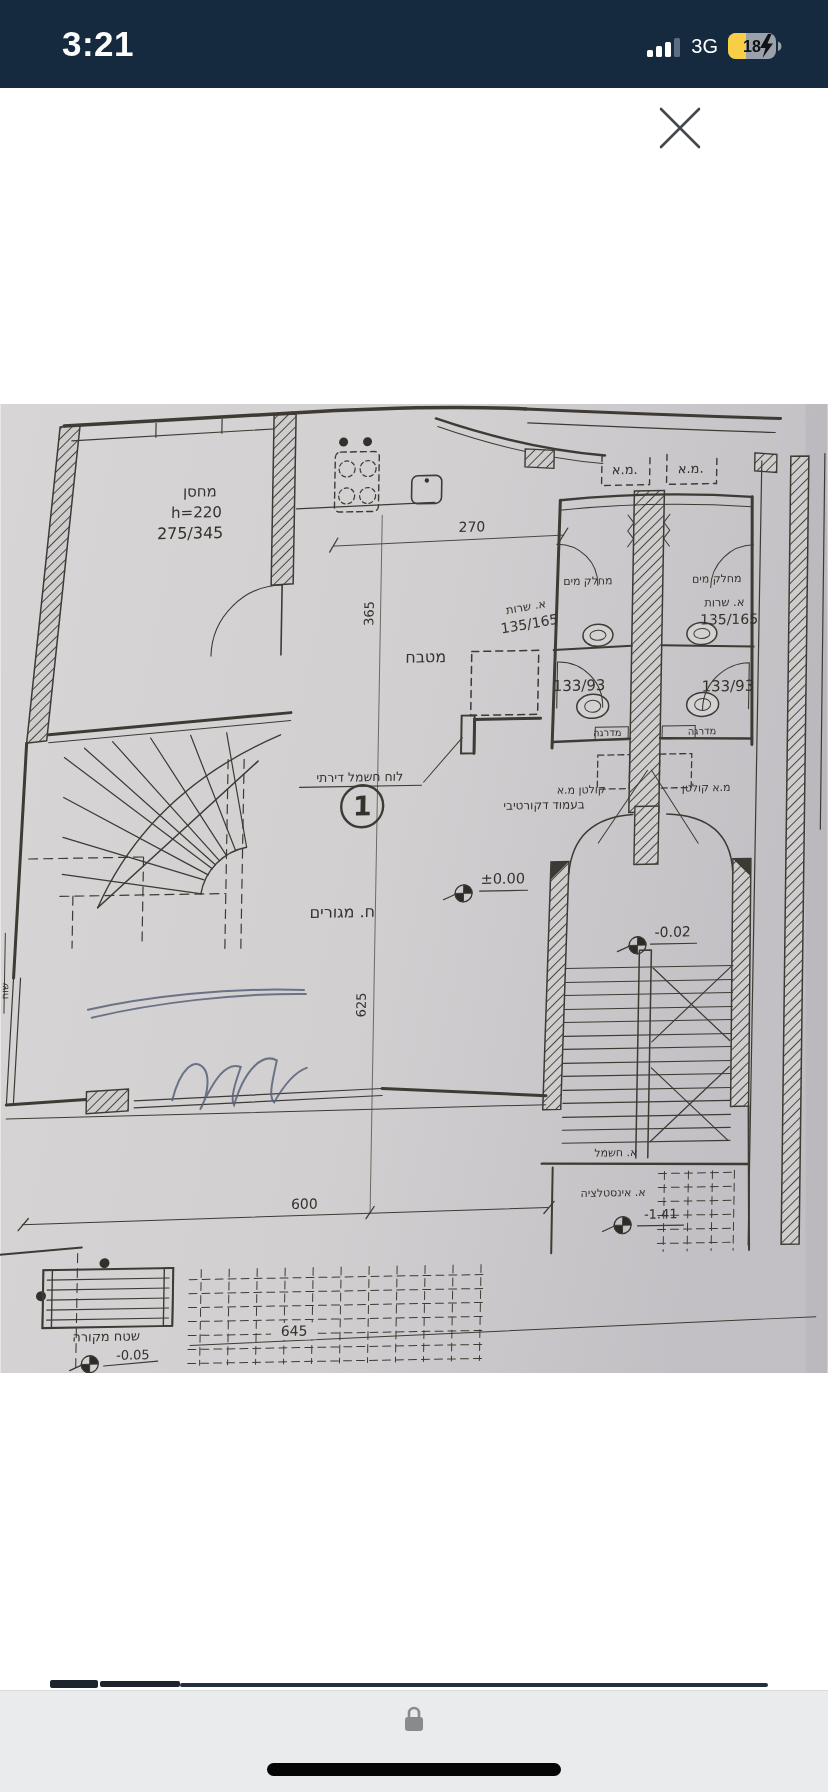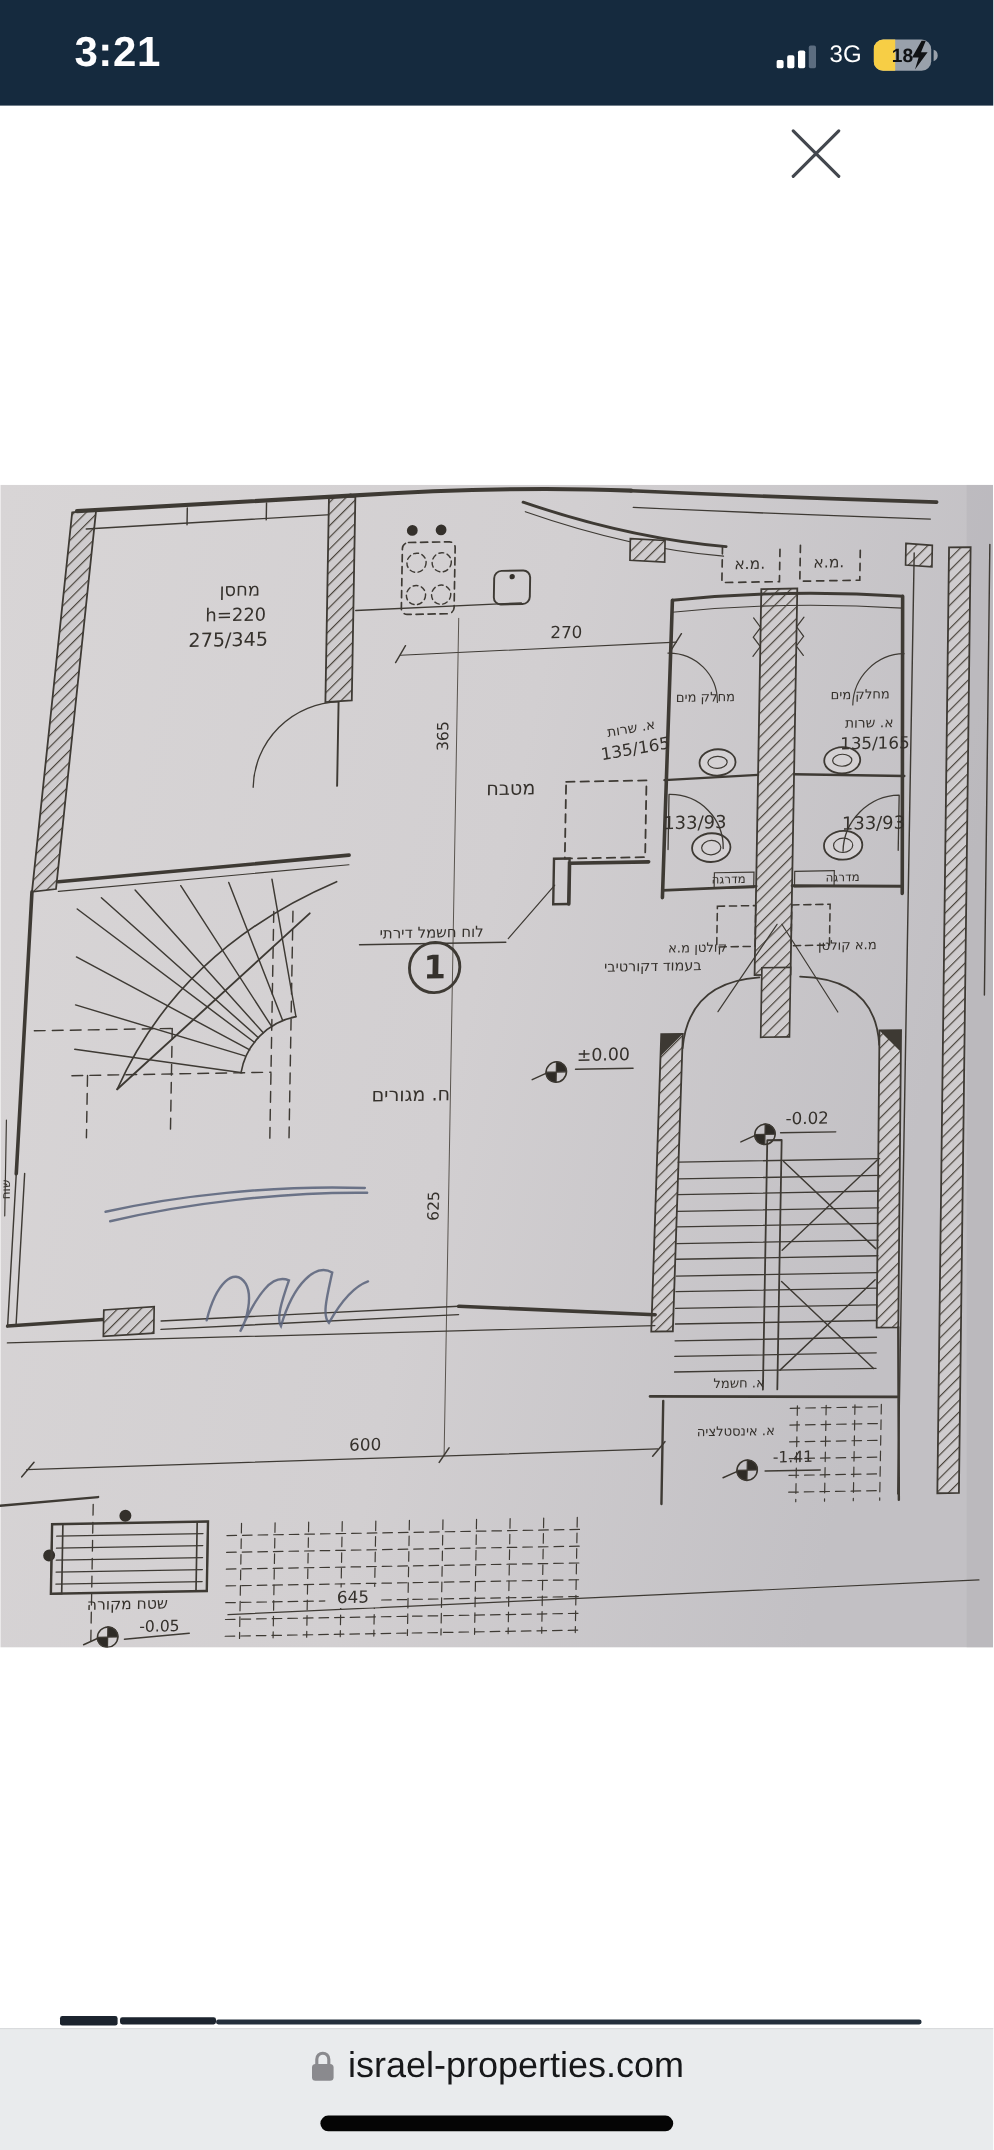--- a/index.html
+++ b/index.html
@@ -266,18 +266,17 @@
   <div class="page-edge" style="left:50px;top:1680px;width:48px;height:8px;"></div>
   <div class="page-edge" style="left:100px;top:1681px;width:80px;height:6px;"></div>
   <div class="page-edge" style="left:180px;top:1683px;width:588px;height:4px;background:#25303c;"></div>
 
   <footer class="browser-bar">
     <div class="domain-row">
       <svg width="22" height="28" viewBox="0 0 22 28">
         <path d="M6,13 V8 a5,5 0 0 1 10,0 V13" stroke="#8a8a8e" stroke-width="2.6" fill="none"></path>
         <rect x="2" y="12" width="18" height="14" rx="3" fill="#8a8a8e"></rect>
       </svg>
-      <span class="domain-text">israel-properties.com</span>
     </div>
     <div class="home-indicator"></div>
   </footer>
 
 </div>
 
 </body></html>

